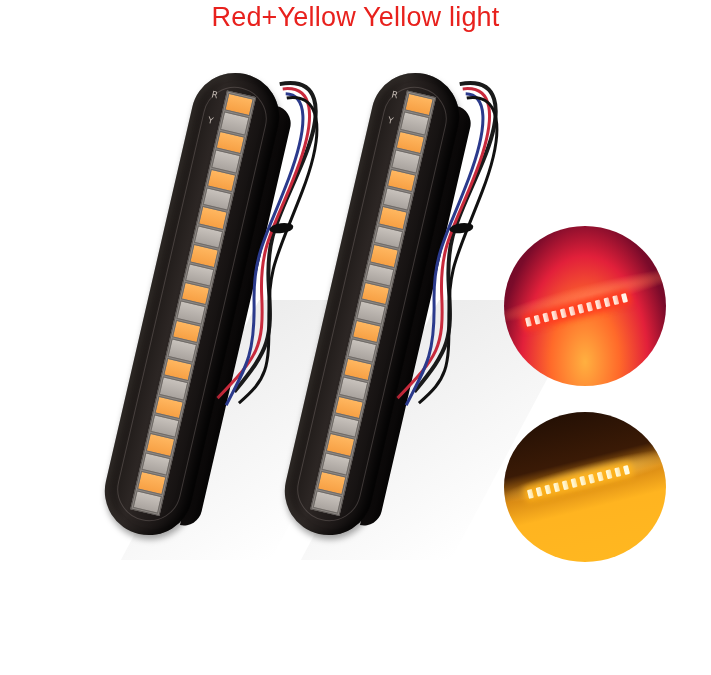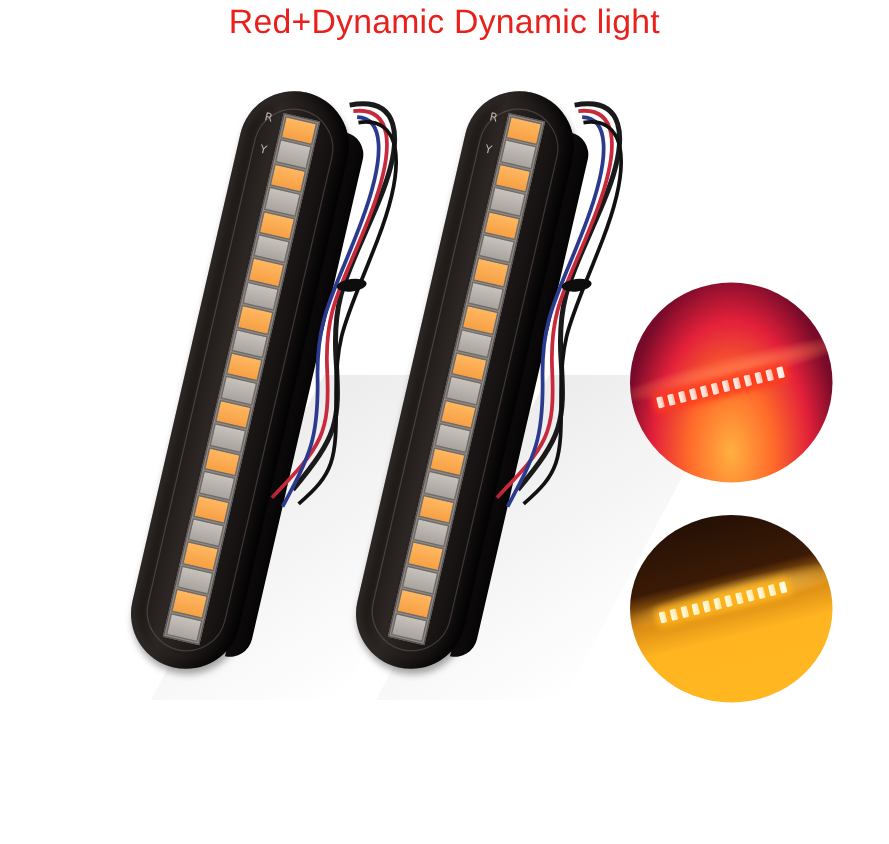--- a/index.html
+++ b/index.html
@@ -51,21 +51,21 @@
   .inset .bar {
     position: absolute; display: flex; gap: 4px; transform-origin: left center;
   }
   .inset .dot {
     width: 5px; height: 9px; border-radius: 1px;
   }
 </style>
 </head>
 <body>
 
-<div class="title" style="color: rgb(232, 33, 29);">Red+Dynamic Dynamic light</div>
+<div class="title" style="color: rgb(232, 33, 29);">Red+Yellow Yellow light</div>
 
 <div class="shadow" style="left:190px; top:300px; width:150px; height:260px; transform:skewX(-28deg);"></div>
 <div class="shadow" style="left:370px; top:300px; width:150px; height:260px; transform:skewX(-28deg);"></div>
 
 <div class="strip-wrap" style="left:148px; top:68px; transform: rotate(13deg); transform-origin: 50% 50%; width:88px; height:472px;">
   <svg width="140" height="340" style="position:absolute; left:60px; top:-8px; overflow:visible;">
     <path d="M20 10 C 55 -5, 70 20, 60 80 S 40 160, 55 210 S 70 270, 45 320" stroke="#1a1a1a" stroke-width="4" fill="none"></path>
     <path d="M24 14 C 52 4, 64 30, 56 90 S 36 170, 50 220 S 60 280, 30 330" stroke="#c82a3c" stroke-width="3" fill="none"></path>
     <path d="M28 18 C 48 14, 58 40, 50 100 S 32 180, 44 228 S 52 290, 40 335" stroke="#2b3a8c" stroke-width="3" fill="none"></path>
     <path d="M30 22 C 60 10, 76 40, 66 110 S 50 190, 62 240 S 74 300, 52 330" stroke="#111" stroke-width="3" fill="none"></path>

